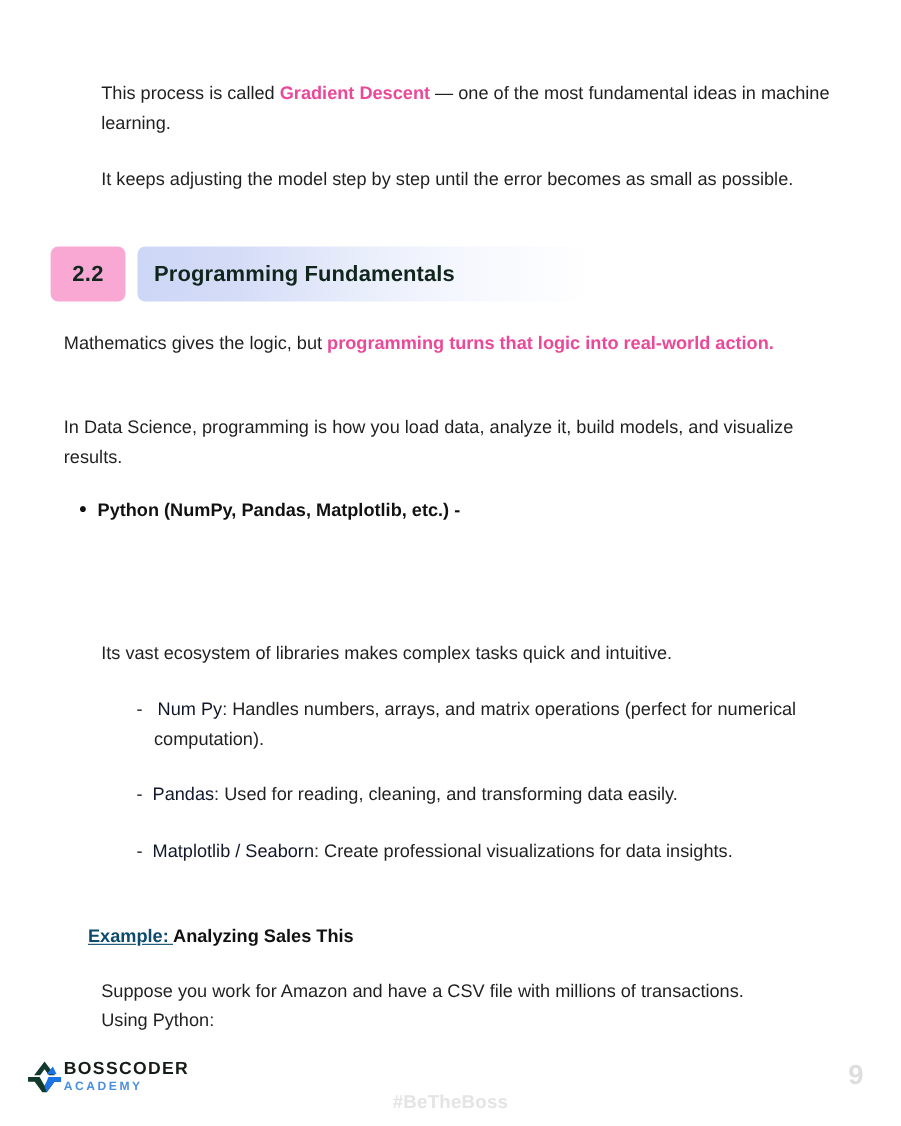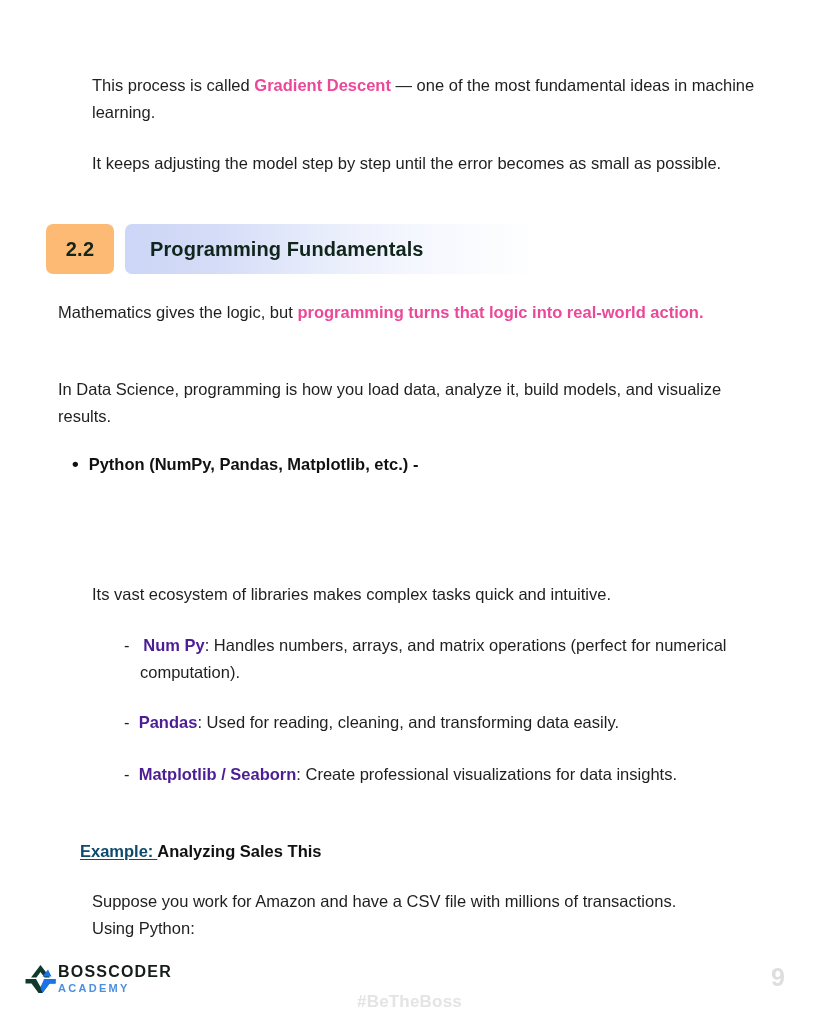--- a/index.html
+++ b/index.html
@@ -46,38 +46,38 @@
   .section-head {
     position: absolute;
     left: 46px;
     top: 224px;
     height: 50px;
     display: flex;
     align-items: stretch;
   }
   .sec-num {
     width: 68px;
-    background: #fdba74;
+    background: #f9a8d4;
     border-radius: 7px;
     display: flex;
     align-items: center;
     justify-content: center;
     font-size: 20px;
     font-weight: 700;
     color: #11261c;
     letter-spacing: .3px;
   }
   .sec-title-bar {
     margin-left: 11px;
     width: 413px;
     border-radius: 7px;
     background: linear-gradient(to right, #ccd6f6 0%, #d5dcf7 22%, #e8edfb 48%, #f5f7fe 70%, #ffffff 100%);
     display: flex;
     align-items: center;
-    padding-left: 25px;
+    padding-left: 15px;
     box-sizing: border-box;
   }
   .sec-title-text {
     font-size: 20px;
     font-weight: 700;
     color: #10251b;
     letter-spacing: .1px;
   }
 
   
@@ -103,21 +103,21 @@
     position: absolute;
     left: 124px;
     width: 620px;
     font-size: 16.5px;
     line-height: 27px;
     color: #1f1f1f;
     text-indent: -16px;
     padding-left: 16px;
     box-sizing: content-box;
   }
-  .dash-item .lead { font-weight: 700; color: #4c1d95; }
+  .dash-item .lead { font-weight: 400; color: #0f172a; }
 
   
   .example-line {
     position: absolute;
     left: 80px;
     font-size: 16.5px;
     line-height: 27px;
     font-weight: 700;
   }
   .example-link {

